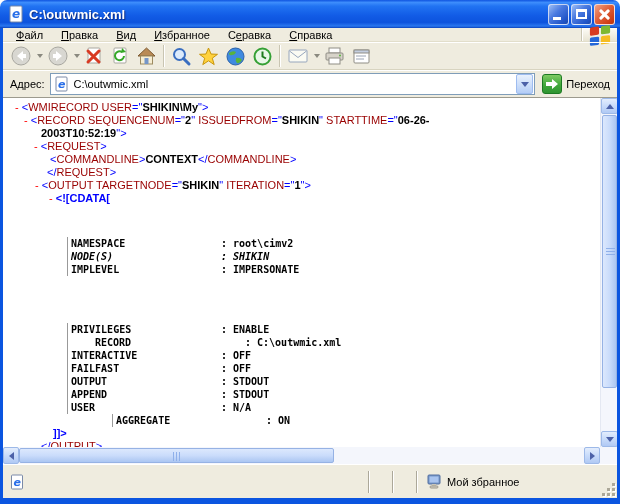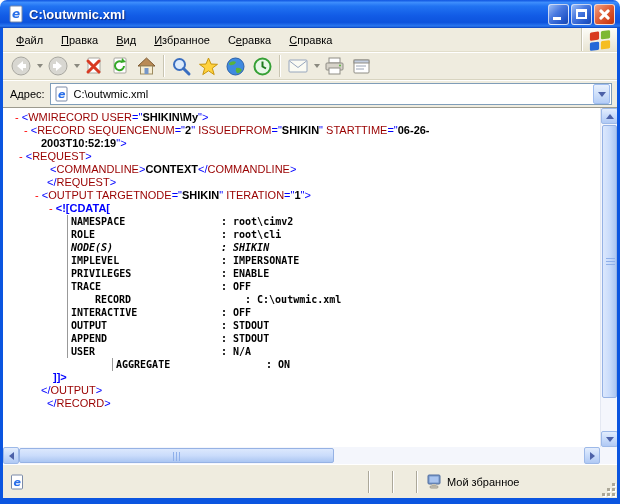--- a/index.html
+++ b/index.html
@@ -16,21 +16,21 @@
   .wb.min,.wb.max{background:linear-gradient(135deg,#9cbdf5 0%,#4a7ae0 40%,#2256c8 80%,#1c49ad 100%);}
   .wb.close{background:linear-gradient(135deg,#f0a184 0%,#e0603a 45%,#cc3c14 85%,#b33810 100%);}
   .glyph-min{position:absolute;left:4px;bottom:4px;width:8px;height:3px;background:#fff;}
   .glyph-max{position:absolute;left:4px;top:4px;width:11px;height:10px;border:2px solid #fff;border-top-width:3px;}
   .xbar{position:absolute;left:3px;top:8px;width:13px;height:3px;background:#fff;border-radius:1px;}
   .x1{transform:rotate(45deg);} .x2{transform:rotate(-45deg);}
   
   .frame{position:absolute;top:28px;left:0;width:620px;height:476px;border:3px solid #0b55e0;border-top:0;border-bottom-width:6px;
     background:#efecdf;display:flex;flex-direction:column;}
   
-  .menubar{height:24px;display:flex;align-items:stretch;border-bottom:1px solid #e2decb;}
+  .menubar{height:14px;display:flex;align-items:stretch;border-bottom:1px solid #e2decb;}
   .menu-items{display:flex;align-items:center;padding-left:4px;flex:1;}
   .mi{padding:2px 9px;color:#000;cursor:default;}
   .brand{width:36px;display:flex;align-items:center;justify-content:center;border-left:1px solid #c9c5b2;box-shadow:inset 1px 0 0 #fff;background:linear-gradient(180deg,#fdfcf7,#e8e4d3);}
   
   .toolbar{height:28px;display:flex;align-items:center;padding-left:4px;border-top:1px solid #fff;border-bottom:1px solid #d8d4c0;}
   .tbtn{height:24px;display:flex;align-items:center;justify-content:center;padding:0 2px;border:1px solid transparent;border-radius:2px;}
   .tbtn svg{display:block;}
   .ddw{width:9px;height:24px;display:flex;align-items:center;justify-content:center;}
   .tri-down{width:0;height:0;border-left:3px solid transparent;border-right:3px solid transparent;border-top:4px solid #8a897f;}
   .tsep{width:2px;height:22px;margin:0 3px;border-left:1px solid #c9c5b2;border-right:1px solid #fff;}
@@ -233,40 +233,47 @@
       <span class="combo">
         <svg class="doc-icon" width="16" height="16" viewBox="0 0 16 16">
           <rect x="2" y="1" width="11" height="14" rx="1" fill="#fff" stroke="#7a8aa8"></rect>
           <text x="4" y="12" font-size="11" font-style="italic" font-weight="bold" fill="#2a6fe8" font-family="DejaVu Sans,sans-serif">e</text>
         </svg>
         <input class="addr-input" value="C:\outwmic.xml" style="">
         <span class="combo-btn">
             <i class="tri t-down"></i>
           </span>
       </span>
+      <span class="go">
+        <span class="go-btn">
+          <svg width="14" height="12" viewBox="0 0 14 12">
+              <path d="M1 4 H7 V1 L13 6 L7 11 V8 H1 Z" fill="#fff"></path>
+            </svg>
+        </span>
+        <span class="go-label">Переход</span>
+      </span>
     </div>
 
     <div class="content">
       <div class="xml">
           <div class="xline" style="padding-left: 12px;"><span class="dash">- </span><span class="tk-b">&lt;</span><span class="tk-n">WMIRECORD USER</span><span class="tk-b">="</span><span class="tk-v">SHIKIN\My</span><span class="tk-b">"&gt;</span></div>
           <div class="xline" style="padding-left: 21px;"><span class="dash">- </span><span class="tk-b">&lt;</span><span class="tk-n">RECORD SEQUENCENUM</span><span class="tk-b">="</span><span class="tk-v">2</span><span class="tk-b">" </span><span class="tk-n">ISSUEDFROM</span><span class="tk-b">="</span><span class="tk-v">SHIKIN</span><span class="tk-b">" </span><span class="tk-n">STARTTIME</span><span class="tk-b">="</span><span class="tk-v">06-26-</span></div>
           <div class="xline" style="padding-left: 38px;"><span class="tk-v">2003T10:52:19</span><span class="tk-b">"&gt;</span></div>
-          <div class="xline" style="padding-left: 16px;"><span class="dash">- </span><span class="tk-b">&lt;</span><span class="tk-n">REQUEST</span><span class="tk-b">&gt;</span></div>
+          <div class="xline" style="padding-left: 31px;"><span class="dash">- </span><span class="tk-b">&lt;</span><span class="tk-n">REQUEST</span><span class="tk-b">&gt;</span></div>
           <div class="xline" style="padding-left: 47px;"><span class="tk-b">&lt;</span><span class="tk-n">COMMANDLINE</span><span class="tk-b">&gt;</span><span class="tk-v">CONTEXT</span><span class="tk-b">&lt;/</span><span class="tk-n">COMMANDLINE</span><span class="tk-b">&gt;</span></div>
           <div class="xline" style="padding-left: 44px;"><span class="tk-b">&lt;/</span><span class="tk-n">REQUEST</span><span class="tk-b">&gt;</span></div>
           <div class="xline" style="padding-left: 32px;"><span class="dash">- </span><span class="tk-b">&lt;</span><span class="tk-n">OUTPUT TARGETNODE</span><span class="tk-b">="</span><span class="tk-v">SHIKIN</span><span class="tk-b">" </span><span class="tk-n">ITERATION</span><span class="tk-b">="</span><span class="tk-v">1</span><span class="tk-b">"&gt;</span></div>
           <div class="xline" style="padding-left: 46px;"><span class="dash">- </span><span class="tk-c">&lt;![CDATA[</span></div>
-          <div class="xline mono" style="padding-left: 68px;"><span class="clab">NAMESPACE</span><span>: root\cimv2</span></div>
-          <div class="xline mono" style="padding-left: 68px;"><span class="clab">ROLE</span><span>: root\cli</span></div>
+          <div class="xline mono" style="padding-left: 68px; margin-top: 32px;"><span class="clab">NAMESPACE</span><span>: root\cimv2</span></div>
           <div class="xline mono" style="padding-left: 68px; font-style: italic;"><span class="clab">NODE(S)</span><span>: SHIKIN</span></div>
           <div class="xline mono" style="padding-left: 68px;"><span class="clab">IMPLEVEL</span><span>: IMPERSONATE</span></div>
-          <div class="xline mono" style="padding-left: 68px;"><span class="clab">PRIVILEGES</span><span>: ENABLE</span></div>
-          <div class="xline mono" style="padding-left: 68px;"><span class="clab">TRACE</span><span>: OFF</span></div>
+          <div class="xline mono" style="padding-left: 68px; margin-top: 47px;"><span class="clab">PRIVILEGES</span><span>: ENABLE</span></div>
           <div class="xline mono" style="padding-left: 92px;"><span class="clab">RECORD</span><span>: C:\outwmic.xml</span></div>
           <div class="xline mono" style="padding-left: 68px;"><span class="clab">INTERACTIVE</span><span>: OFF</span></div>
+          <div class="xline mono" style="padding-left: 68px;"><span class="clab">FAILFAST</span><span>: OFF</span></div>
           <div class="xline mono" style="padding-left: 68px;"><span class="clab">OUTPUT</span><span>: STDOUT</span></div>
           <div class="xline mono" style="padding-left: 68px;"><span class="clab">APPEND</span><span>: STDOUT</span></div>
           <div class="xline mono" style="padding-left: 68px;"><span class="clab">USER</span><span>: N/A</span></div>
           <div class="xline mono" style="padding-left: 68px; margin-left: 45px;"><span class="clab">AGGREGATE</span><span>: ON</span></div>
           <div class="xline" style="padding-left: 50px;"><span class="tk-c">]]&gt;</span></div>
           <div class="xline" style="padding-left: 38px;"><span class="tk-b">&lt;/</span><span class="tk-n">OUTPUT</span><span class="tk-b">&gt;</span></div>
           <div class="xline" style="padding-left: 44px;"><span class="tk-b">&lt;/</span><span class="tk-n">RECORD</span><span class="tk-b">&gt;</span></div>
         </div>
       <div class="vscroll">
         <span class="sbtn up">

